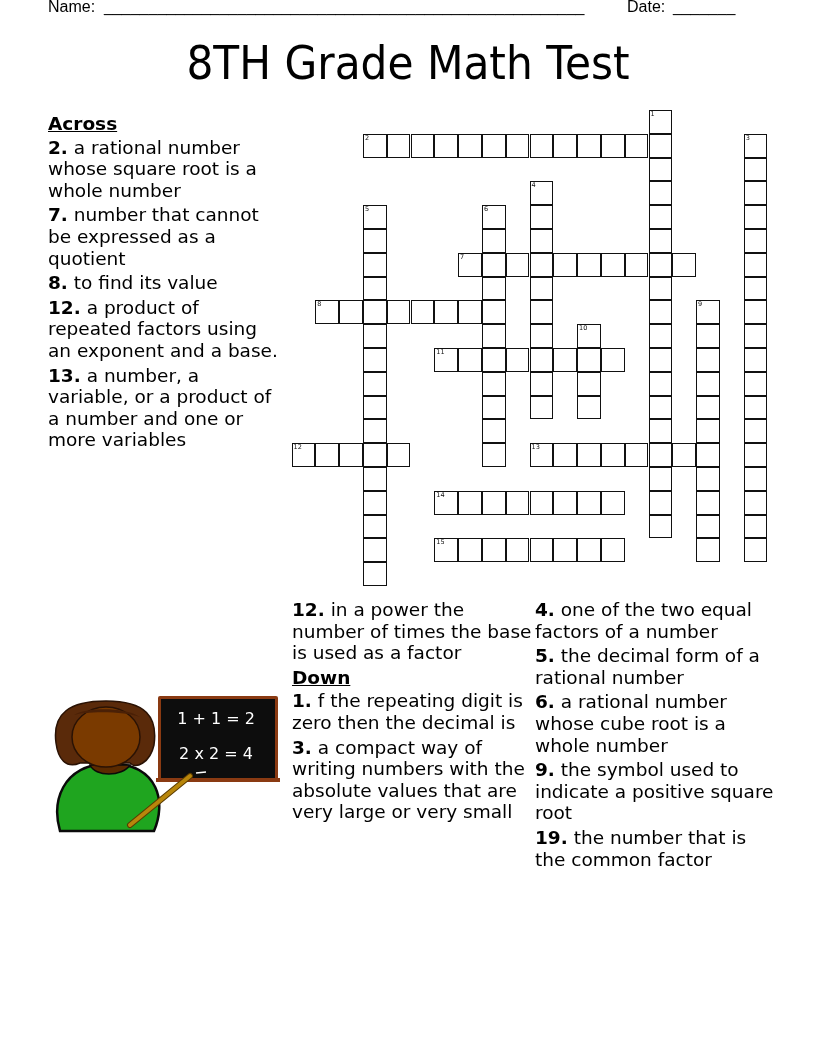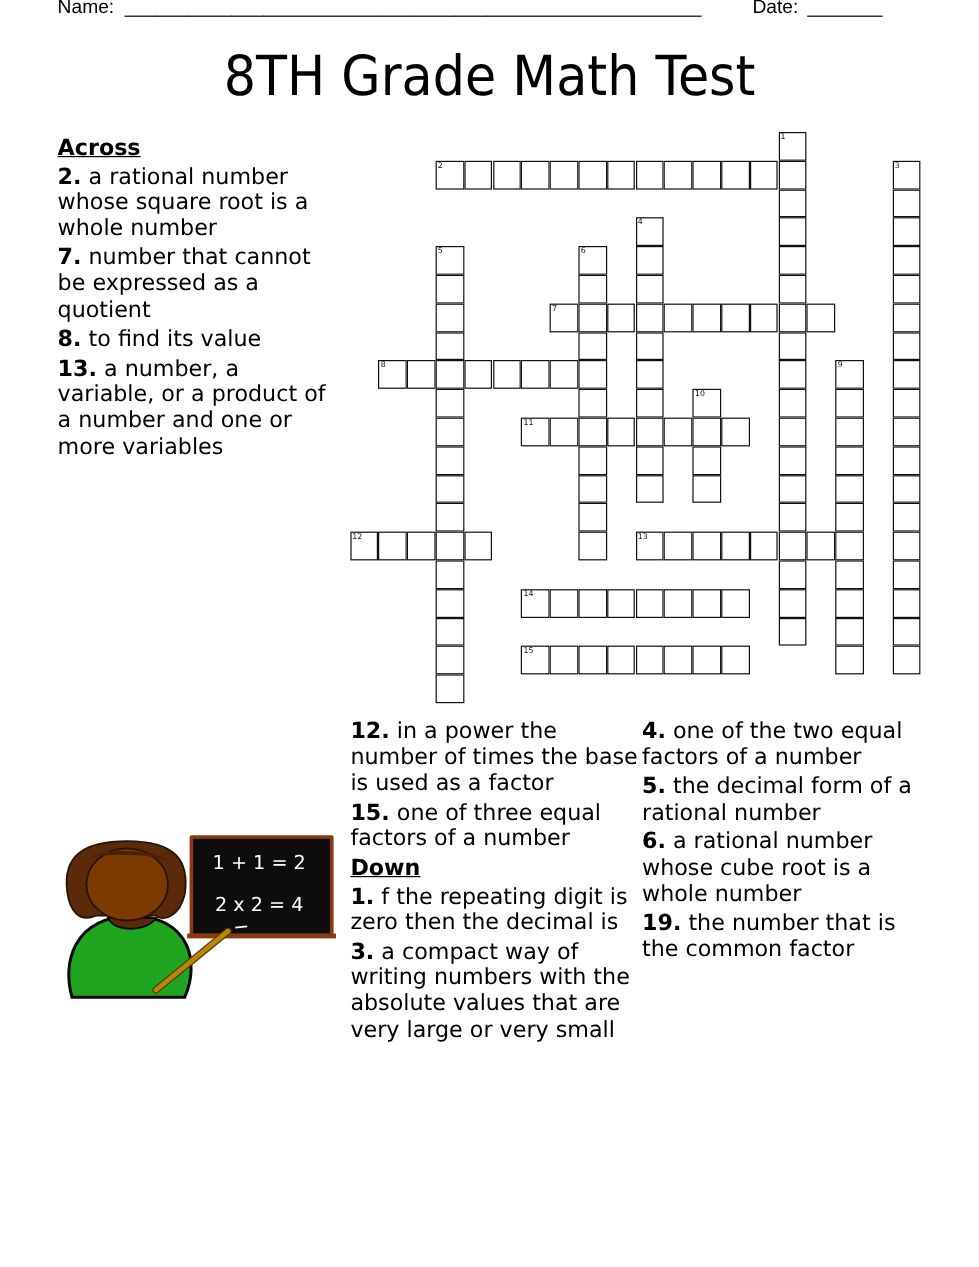--- a/index.html
+++ b/index.html
@@ -32,35 +32,36 @@
   <span class="date-line">_______</span>
 </div>
 
 <div class="title">8TH Grade Math Test</div>
 
 <div id="across-col" class="clues">
   <span class="heading">Across</span>
   <span class="clue"><span class="num">2.</span><span> a rational number whose square root is a whole number</span></span>
   <span class="clue"><span class="num">7.</span><span> number that cannot be expressed as a quotient</span></span>
   <span class="clue"><span class="num">8.</span><span> to find its value</span></span>
+  <span class="clue"><span class="num">12.</span><span> a product of repeated factors using an exponent and a base.</span></span>
   <span class="clue"><span class="num">13.</span><span> a number, a variable, or a product of a number and one or more variables</span></span>
 </div>
 
 <div id="mid-col" class="clues">
   <span class="clue"><span class="num">12.</span><span> in a power the number of times the base is used as a factor</span></span>
-  <span class="clue"><span class="num">15.</span><span> one of three equal factors of a number</span></span>
   <span class="heading">Down</span>
   <span class="clue"><span class="num">1.</span><span> f the repeating digit is zero then the decimal is</span></span>
   <span class="clue"><span class="num">3.</span><span> a compact way of writing numbers with the absolute values that are very large or very small</span></span>
 </div>
 
 <div id="right-col" class="clues">
   <span class="clue"><span class="num">4.</span><span> one of the two equal factors of a number</span></span>
   <span class="clue"><span class="num">5.</span><span> the decimal form of a rational number</span></span>
   <span class="clue"><span class="num">6.</span><span> a rational number whose cube root is a whole number</span></span>
+  <span class="clue"><span class="num">9.</span><span> the symbol used to indicate a positive square root</span></span>
   <span class="clue"><span class="num">19.</span><span> the number that is the common factor</span></span>
 </div>
 
 <div id="grid" class="grid">
     <div class="cell" style="left: 648.5px; top: 110px;">
       <span class="cnum">1</span>
     </div>
     <div class="cell" style="left: 648.5px; top: 133.8px;"></div>
     <div class="cell" style="left: 648.5px; top: 157.6px;"></div>
     <div class="cell" style="left: 648.5px; top: 181.4px;"></div>

